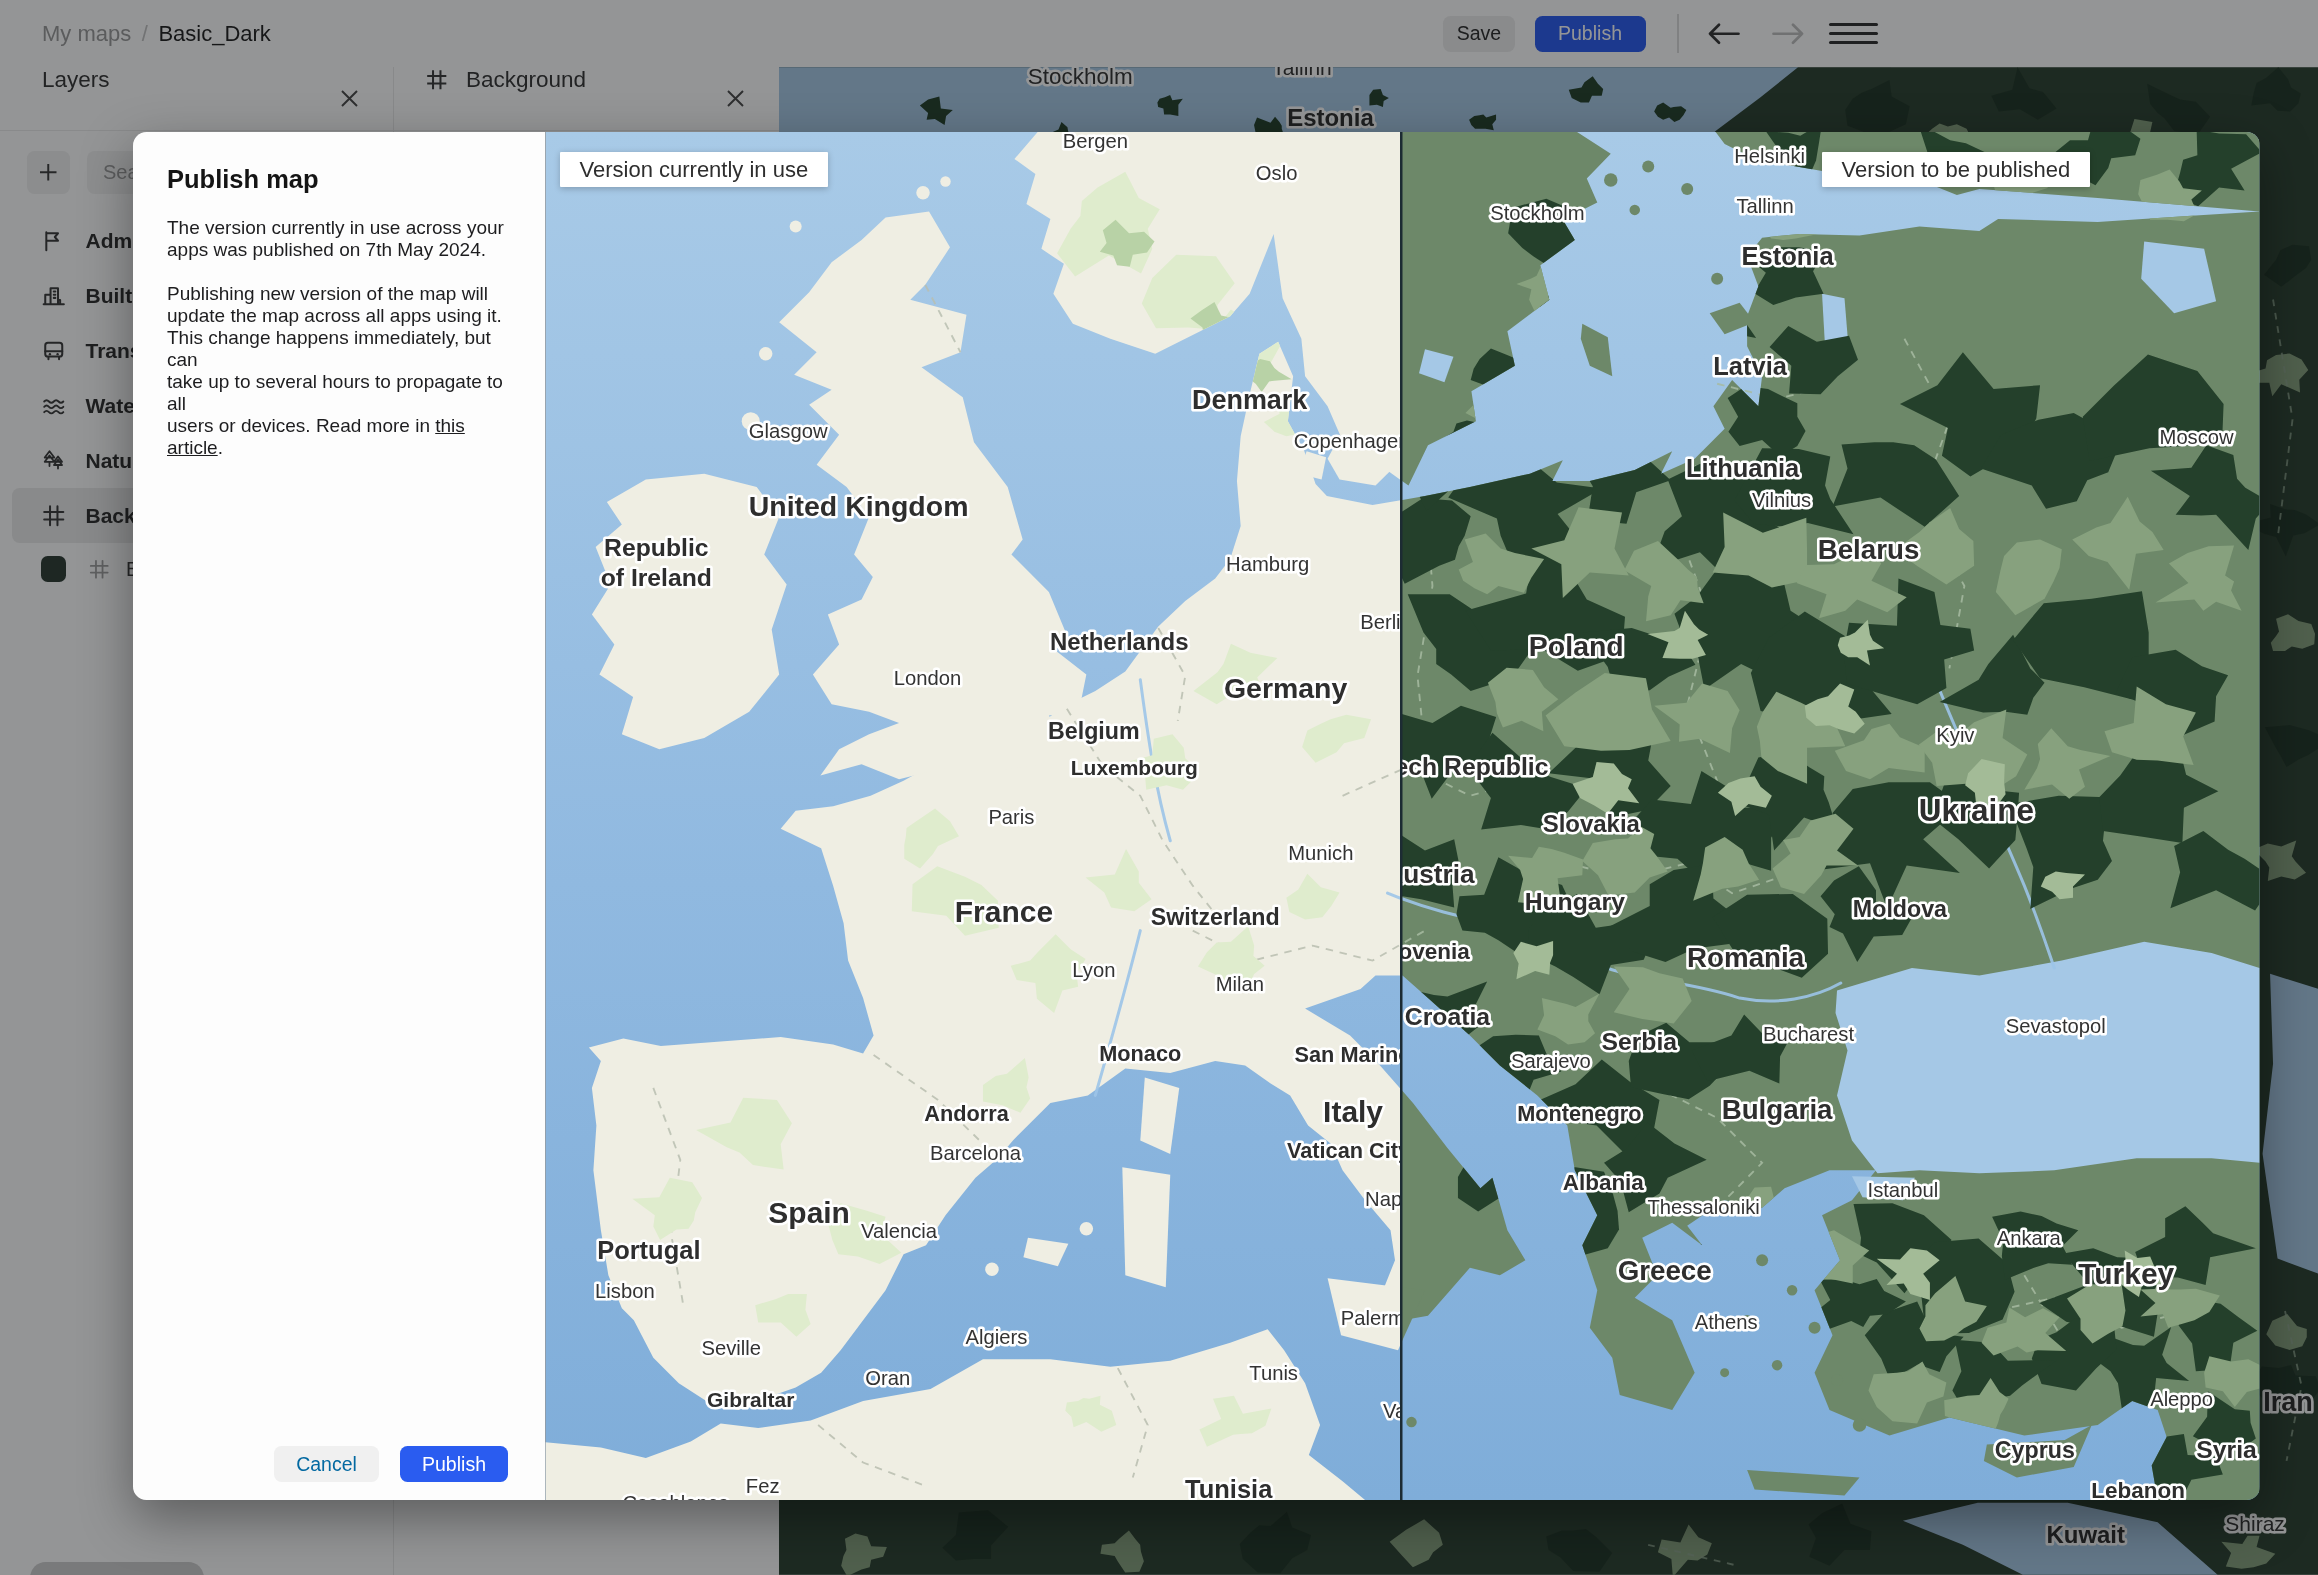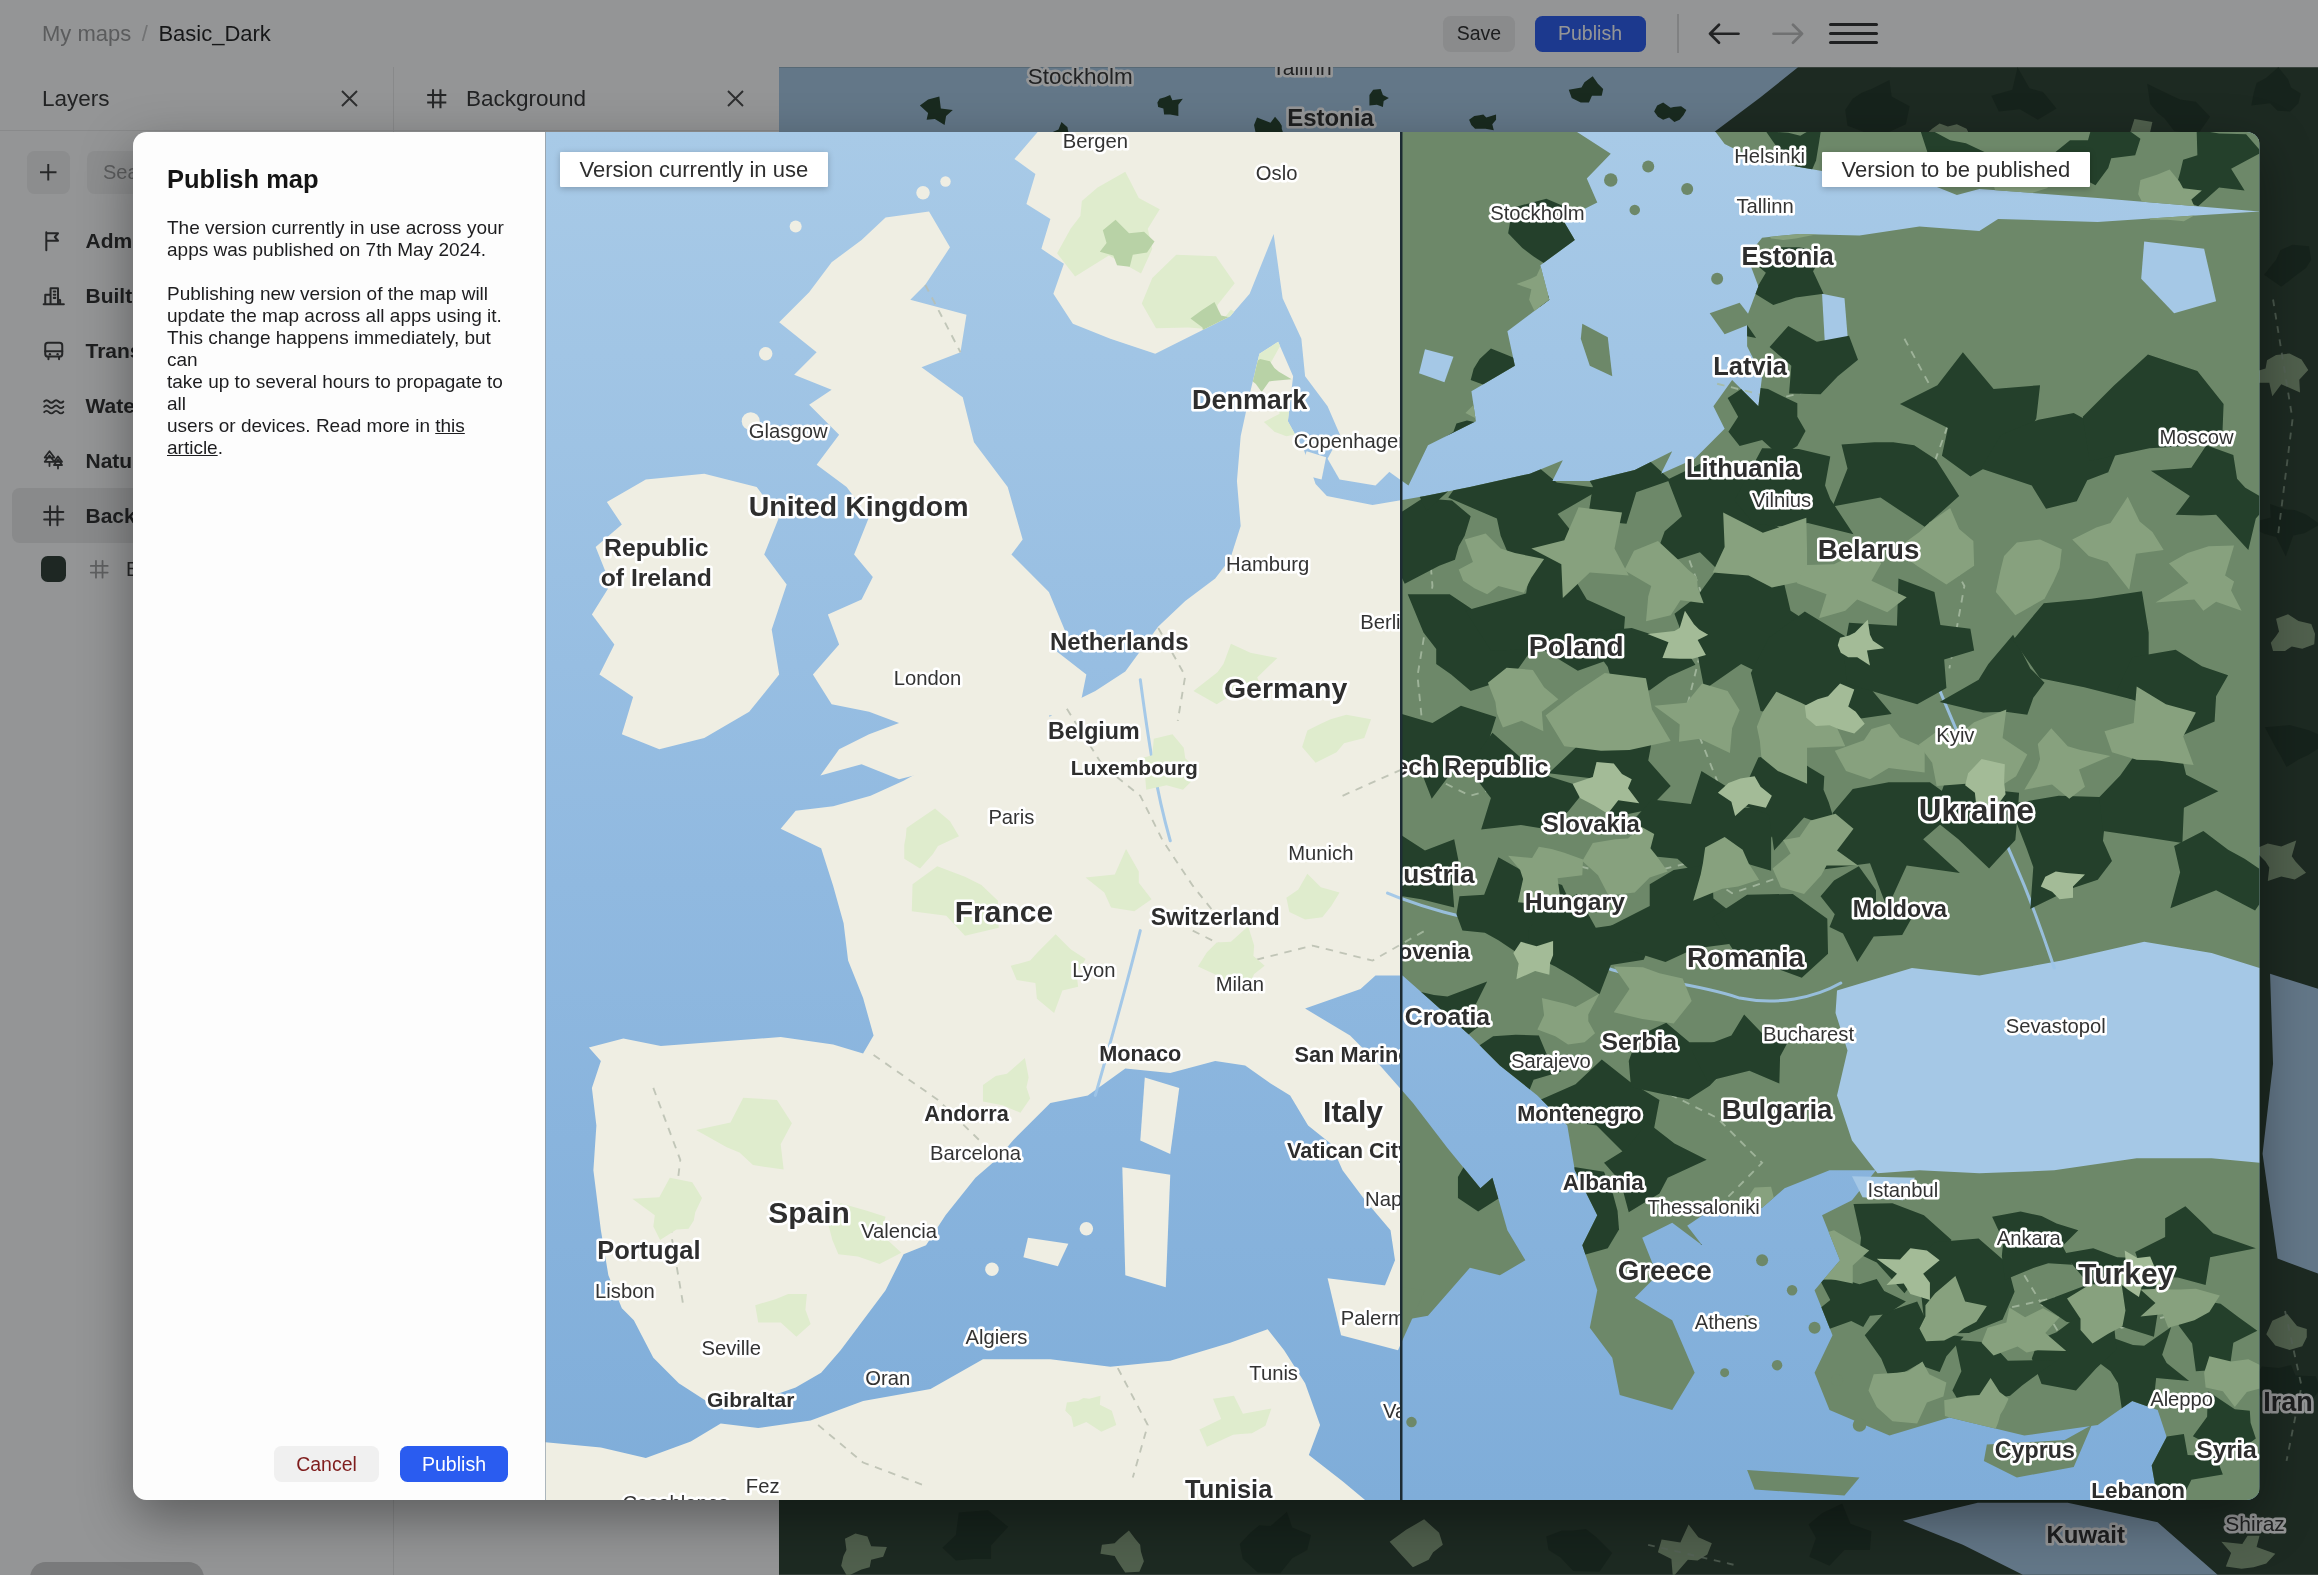--- a/index.html
+++ b/index.html
@@ -14,21 +14,21 @@
   .btn{border-radius:7.5px;font-size:19.5px;display:flex;align-items:center;justify-content:center;cursor:pointer;}
   .btn-save{width:72px;height:36px;background:#ededed;color:#2b2b2b;margin-right:19.5px;text-align:center;}
   .btn-publish-top{width:111px;height:36px;background:#2a5cf0;color:#ffffff;margin-right:31.5px;}
   .vline{width:1.5px;height:39px;background:#dcdcdc;margin-right:21px;}
   .navarrow{width:48px;height:48px;display:flex;align-items:center;justify-content:center;margin-right:16.5px;}
   .burger{width:49px;height:48px;display:flex;flex-direction:column;justify-content:center;gap:6.7px;margin-right:13.5px;}
   .burger span{display:block;height:2.6px;background:#2f2f2f;border-radius:1.5px;}
   .panel{position:absolute;top:67px;bottom:0;background:#ffffff;z-index:1;}
   .panel-layers{left:0;width:393px;border-right:1.5px solid #e9e9e9;}
   .panel-bg{left:394px;width:385px;border-right:1.5px solid #e9e9e9;}
-  .panel-head{height:63px;border-bottom:1.5px solid #ececec;display:flex;align-items:center;position:relative;}
+  .panel-head{height:63px;border-bottom:1.5px solid #ececec;display:flex;align-items:flex-start;position:relative;}
   .panel-title{font-size:22.5px;color:#353535;font-weight:500;margin-left:42px;}
   .panel-close{position:absolute;right:30px;top:18px;width:27px;height:27px;cursor:pointer;}
   .searchrow{display:flex;align-items:center;margin:19.5px 0 7.5px 0;}
   .addbtn{width:43px;height:43px;margin-left:27px;border-radius:7.5px;background:#f0f0f0;
           display:flex;align-items:center;justify-content:center;cursor:pointer;}
   .searchbox{margin-left:16.5px;width:282px;height:43px;border-radius:7.5px;background:#f3f3f3;
              display:flex;align-items:center;color:#9a9a9a;font-size:20px;padding-left:16.5px;}
   .layerlist{margin-top:19.5px;}
   .lrow{height:55px;display:flex;align-items:center;margin:0 12px;border-radius:7.5px;cursor:pointer;}
   .lrow.sel{background:#ececec;}
@@ -45,21 +45,21 @@
   
   .dim{position:absolute;inset:0;background:rgba(12,13,15,0.44);z-index:2;}
   
   .modal{position:absolute;left:133px;top:132px;width:2127px;height:1368px;z-index:3;
          border-radius:13.5px;overflow:hidden;display:flex;box-shadow:0 18px 52px rgba(0,0,0,.38);}
   .dialog{width:412px;height:100%;background:#fdfdfd;position:relative;flex:none;}
   .dlg-title{margin:33px 0 0 34px;font-size:25.5px;font-weight:700;color:#141414;}
   .dlg-p{margin:22.5px 34px 0 34px;font-size:19px;line-height:22px;color:#1d1d1f;}
   .dlg-link{color:#1d1d1f;text-decoration:underline;cursor:pointer;}
   .dlg-actions{position:absolute;right:37px;bottom:18px;display:flex;gap:21px;}
-  .btn-cancel{width:105px;height:36px;background:#f0f0f0;color:#7f1d1d;}
+  .btn-cancel{width:105px;height:36px;background:#f0f0f0;color:#0369a1;}
   .btn-publish{width:108px;height:36px;background:#2a5cf0;color:#ffffff;}
   .mapwrap{position:relative;width:1715px;height:1368px;flex:none;}
   .mapsvg{position:absolute;left:0;top:0;}
   .split-divider{position:absolute;left:855px;top:0;width:2.2px;height:1368px;background:#1c2b33;z-index:4;}
   .badge{position:absolute;top:20px;height:35px;background:#ffffff;border-radius:1px;
          display:flex;align-items:center;padding:0 19.5px;font-size:22px;color:#2e2e2e;font-weight:500;
          box-shadow:0 1.5px 6px rgba(0,0,0,.22);z-index:5;white-space:nowrap;}
   .badge-left{left:15px;} .badge-right{left:1277px;}
   
   text.mlab{font-family:"Liberation Sans",sans-serif;fill:#2e2e2e;stroke:#ffffff;stroke-width:7px;

